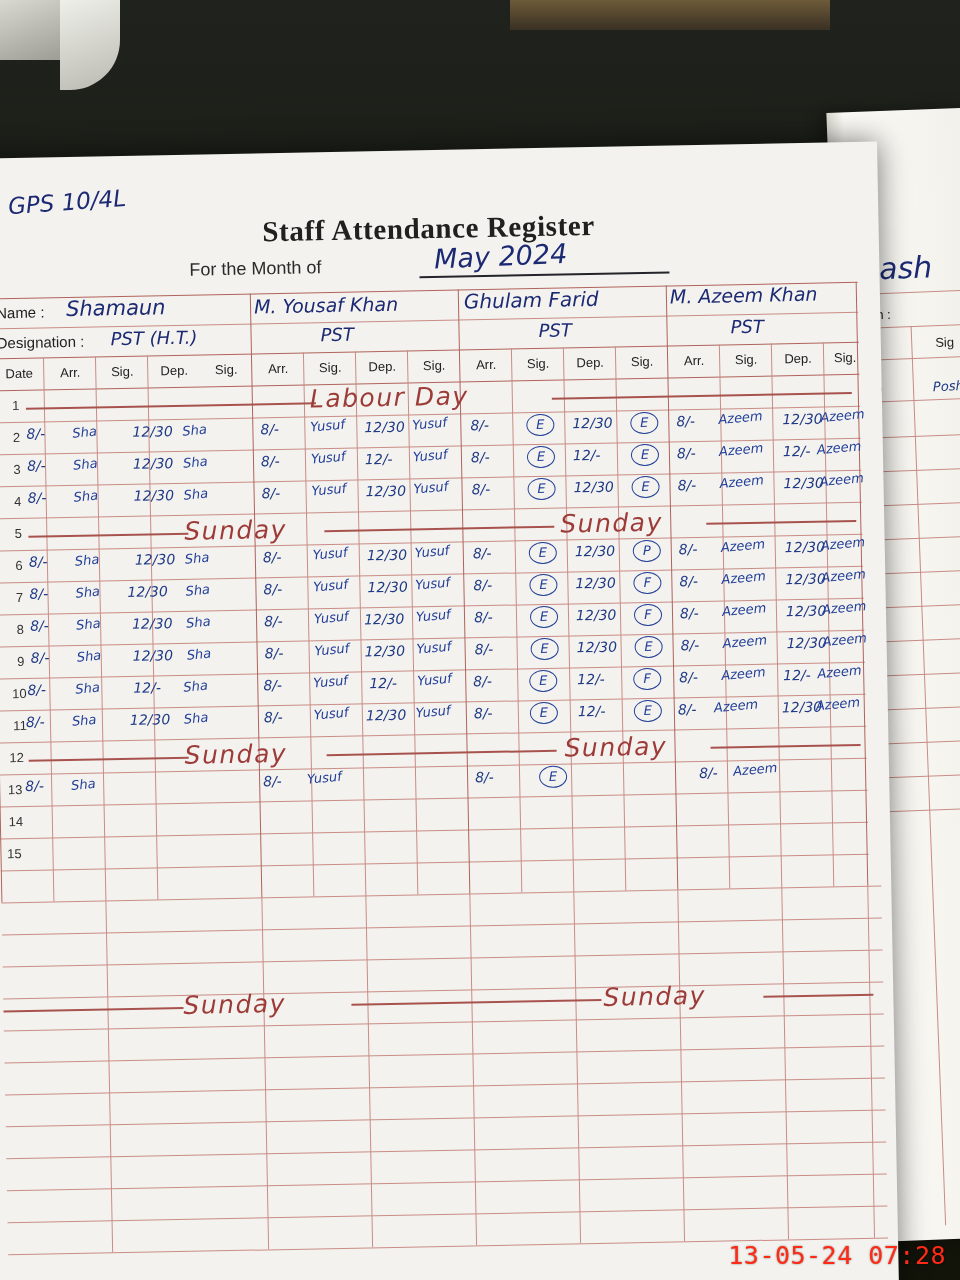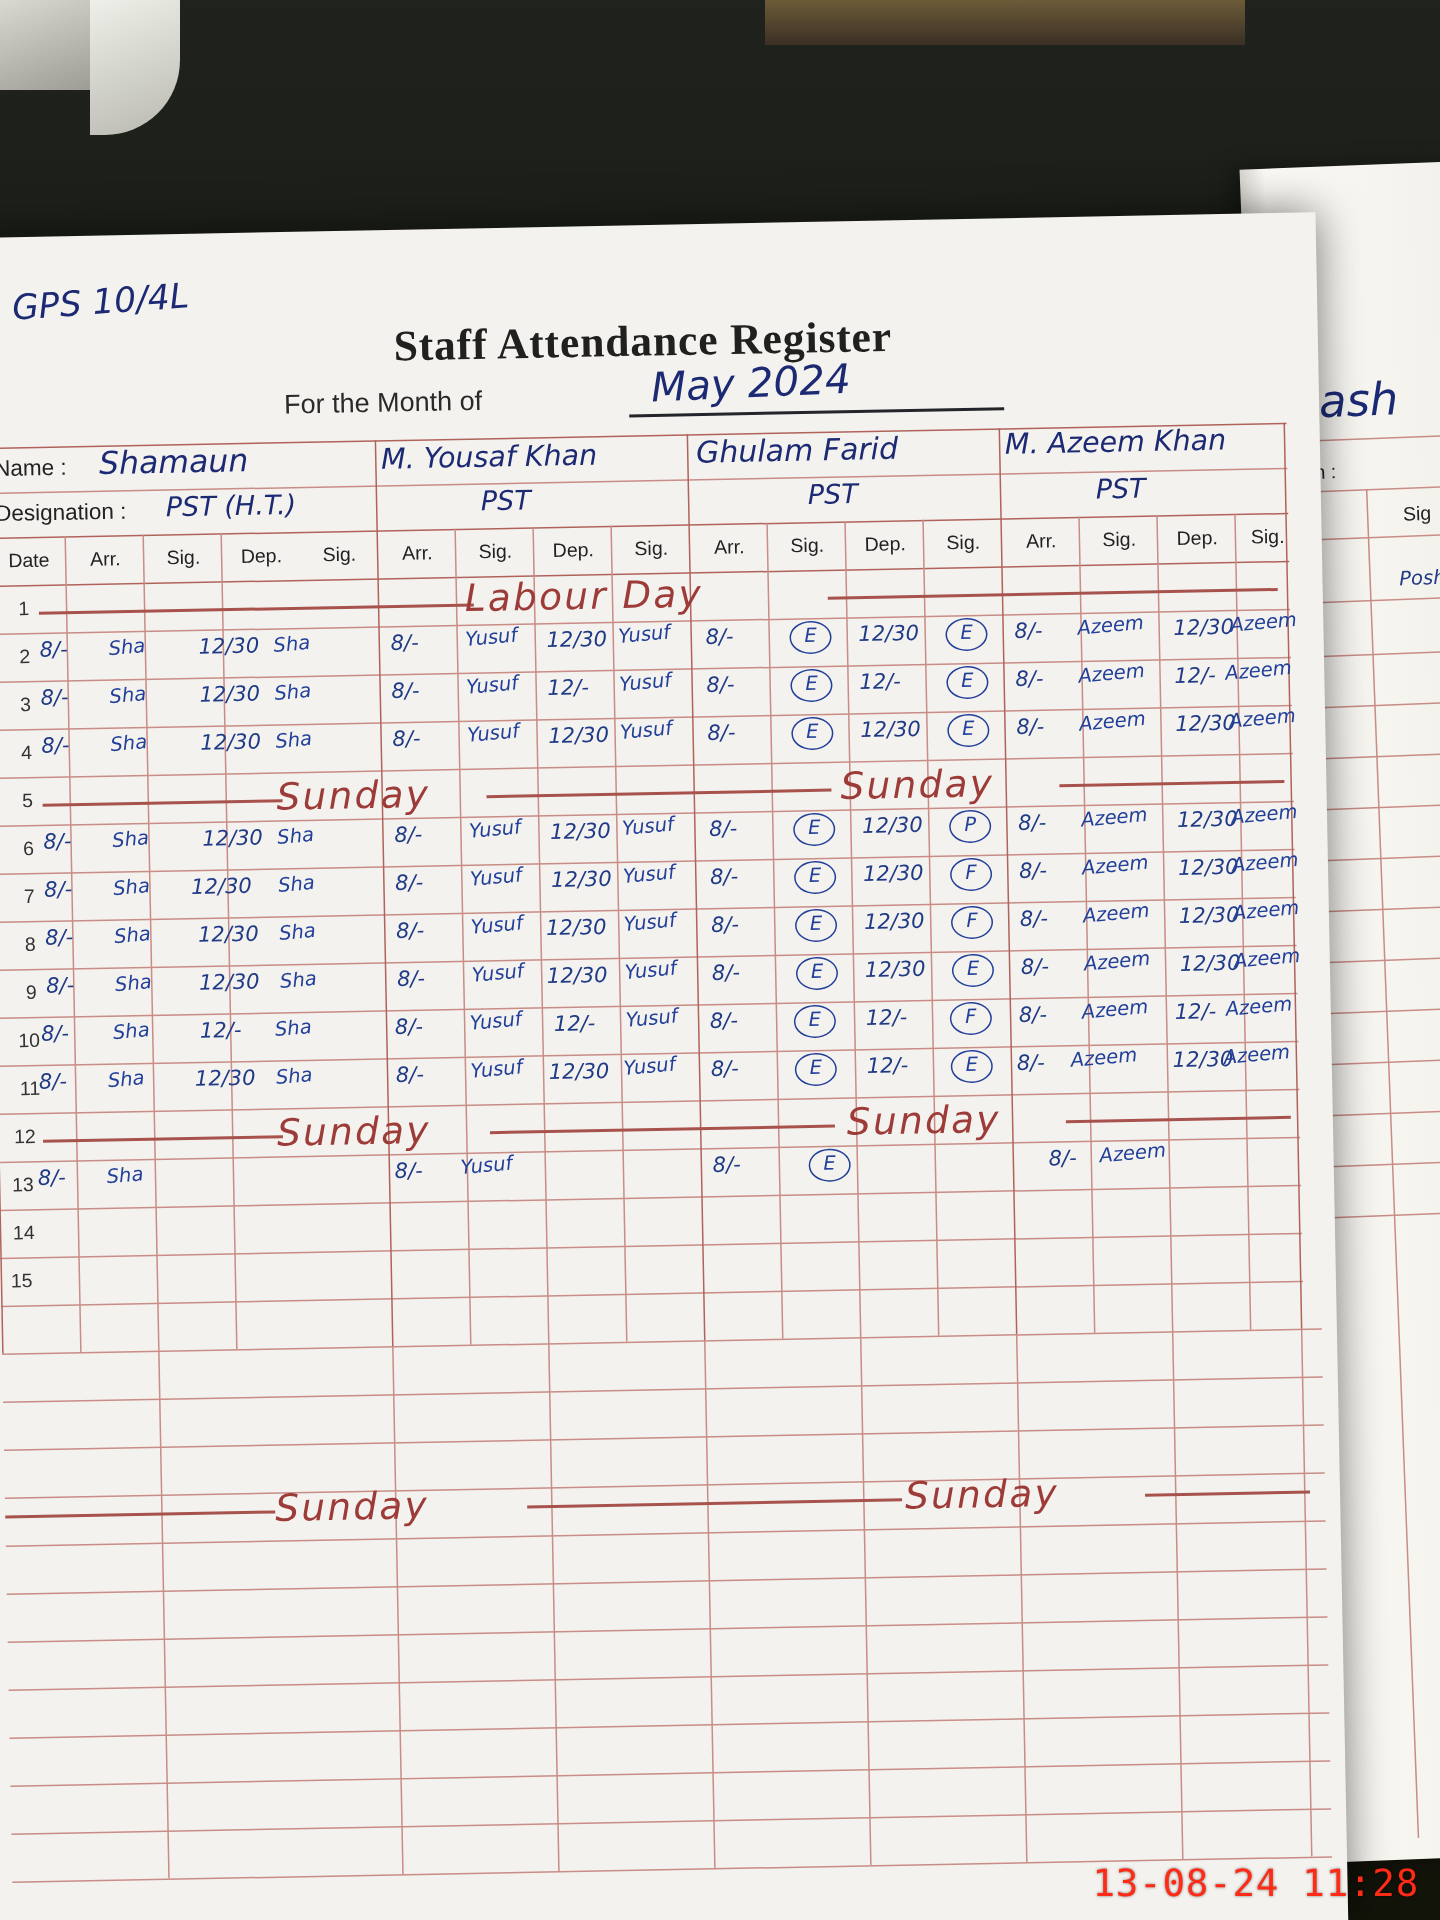--- a/index.html
+++ b/index.html
@@ -494,13 +494,13 @@
     <div class="sigmark" style="left:308px;top:478px;">Yusuf</div>
     <div class="ink" style="left:476px;top:480px;">8/-</div>
     <div class="circleE" style="left:540px;top:478px;">E</div>
     <div class="ink" style="left:700px;top:480px;">8/-</div>
     <div class="sigmark" style="left:734px;top:478px;">Azeem</div>
 
   </div>
  </div>
 </div>
 
-<div class="stamp">13-08-24  11:28</div>
+<div class="stamp">13-05-24  07:28</div>
 
 </body></html>

